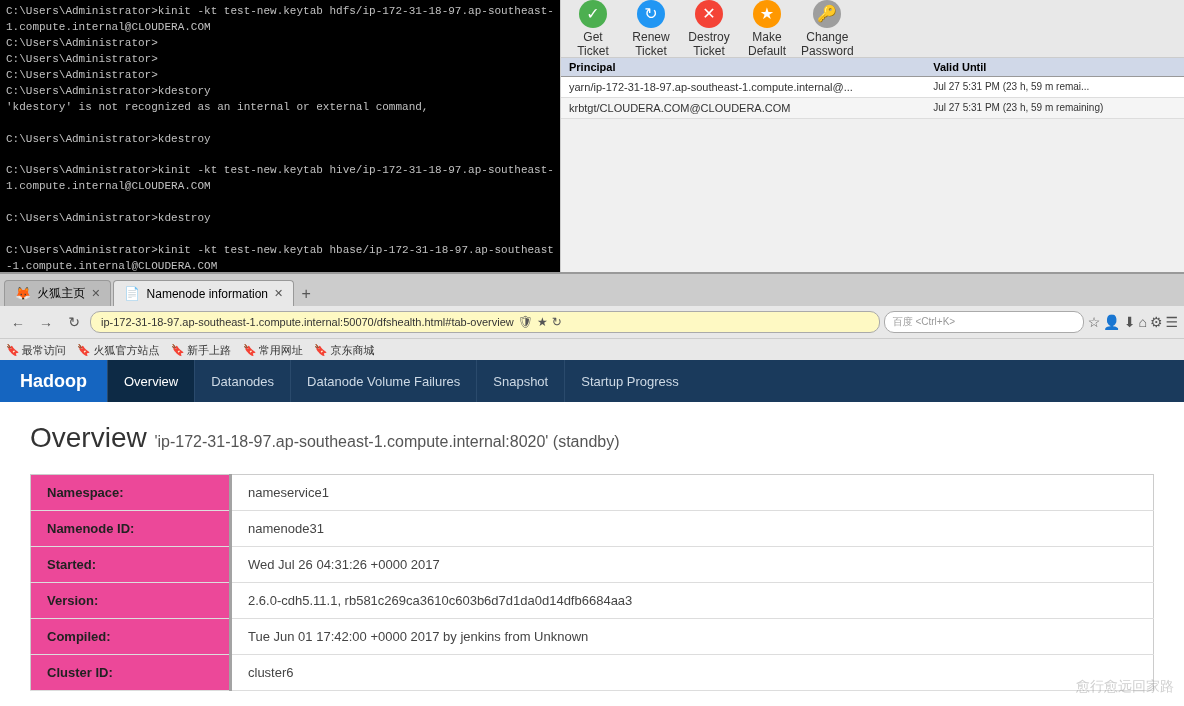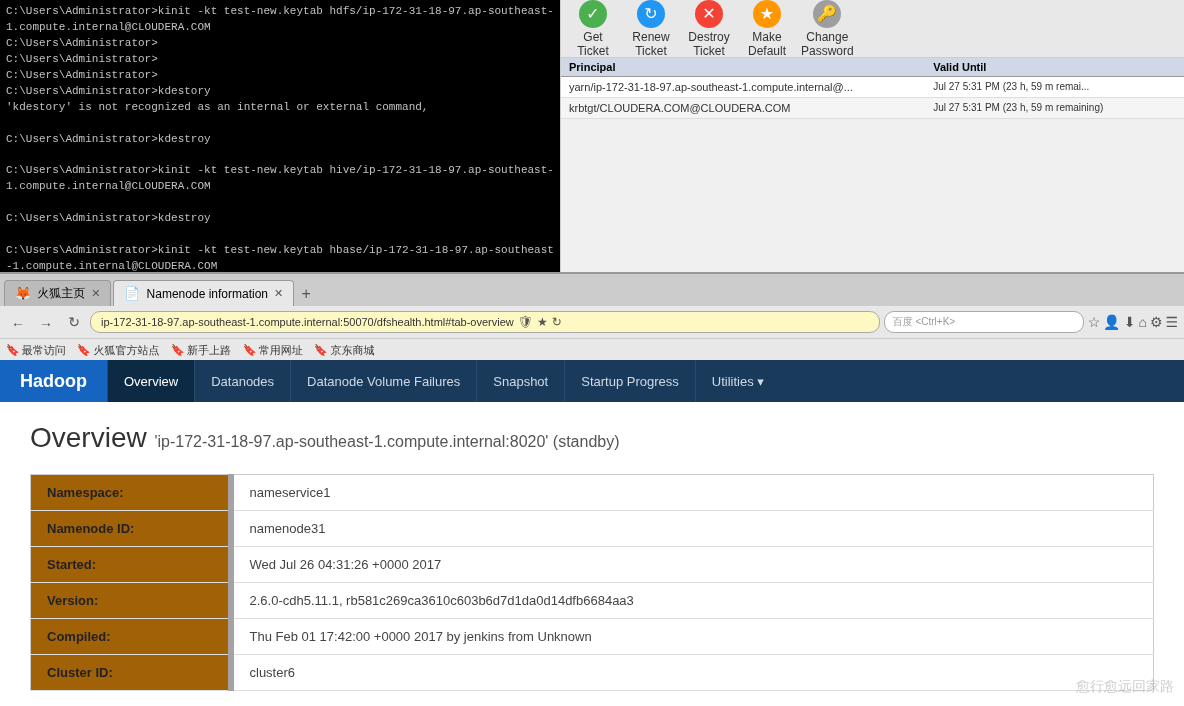--- a/index.html
+++ b/index.html
@@ -221,22 +221,22 @@
     }
     .info-table tr { border-bottom: 1px solid #ddd; }
     .info-table td {
       padding: 10px 16px;
       vertical-align: top;
     }
     .info-table td:first-child {
       font-weight: bold;
       color: #222;
       width: 200px;
-      background: #a16207;
-      border-right: 6px solid #a3a3a3;
+      background: #ec4899;
+      border-right: 3px solid #a3a3a3;
       margin-top: 7px;
     }
     .info-table td:last-child {
       color: #444;
     }
 
     .watermark {
       position: absolute;
       bottom: 10px;
       right: 10px;
@@ -381,21 +381,20 @@
 <div class="main-content" style="top: 360px;">
 
   <div class="hadoop-nav">
     <div class="hadoop-logo">Hadoop</div>
     <div id="hadoop-nav-items" style="display: flex; height: 100%;">
         <div class="nav-item active">Overview</div>
         <div class="nav-item">Datanodes</div>
         <div class="nav-item">Datanode Volume Failures</div>
         <div class="nav-item">Snapshot</div>
         <div class="nav-item">Startup Progress</div>
-        <div class="nav-item">Utilities ▾</div>
       </div>
   </div>
 
   <div class="content-area">
     <div class="page-title">
       <span>Overview</span>
       <span class="subtitle">'ip-172-31-18-97.ap-southeast-1.compute.internal:8020' (standby)</span>
     </div>
     <table class="info-table">
       <tbody id="overview-rows">
@@ -410,21 +409,21 @@
           <tr>
             <td>Started:</td>
     <td>Wed Jul 26 04:31:26 +0000 2017</td>
           </tr>
           <tr>
             <td>Version:</td>
     <td>2.6.0-cdh5.11.1, rb581c269ca3610c603b6d7d1da0d14dfb6684aa3</td>
           </tr>
           <tr>
             <td>Compiled:</td>
-    <td>Thu Feb 01 17:42:00 +0000 2017 by jenkins from Unknown</td>
+    <td>Tue Jun 01 17:42:00 +0000 2017 by jenkins from Unknown</td>
           </tr>
           <tr>
             <td>Cluster ID:</td>
     <td>cluster6</td>
           </tr>
         </tbody>
     </table>
   </div>
 </div>
 

